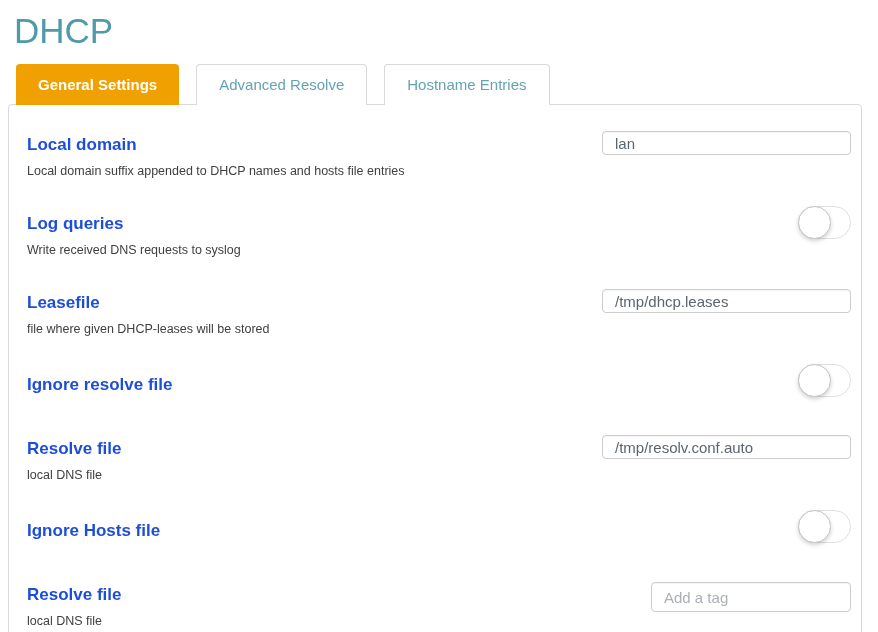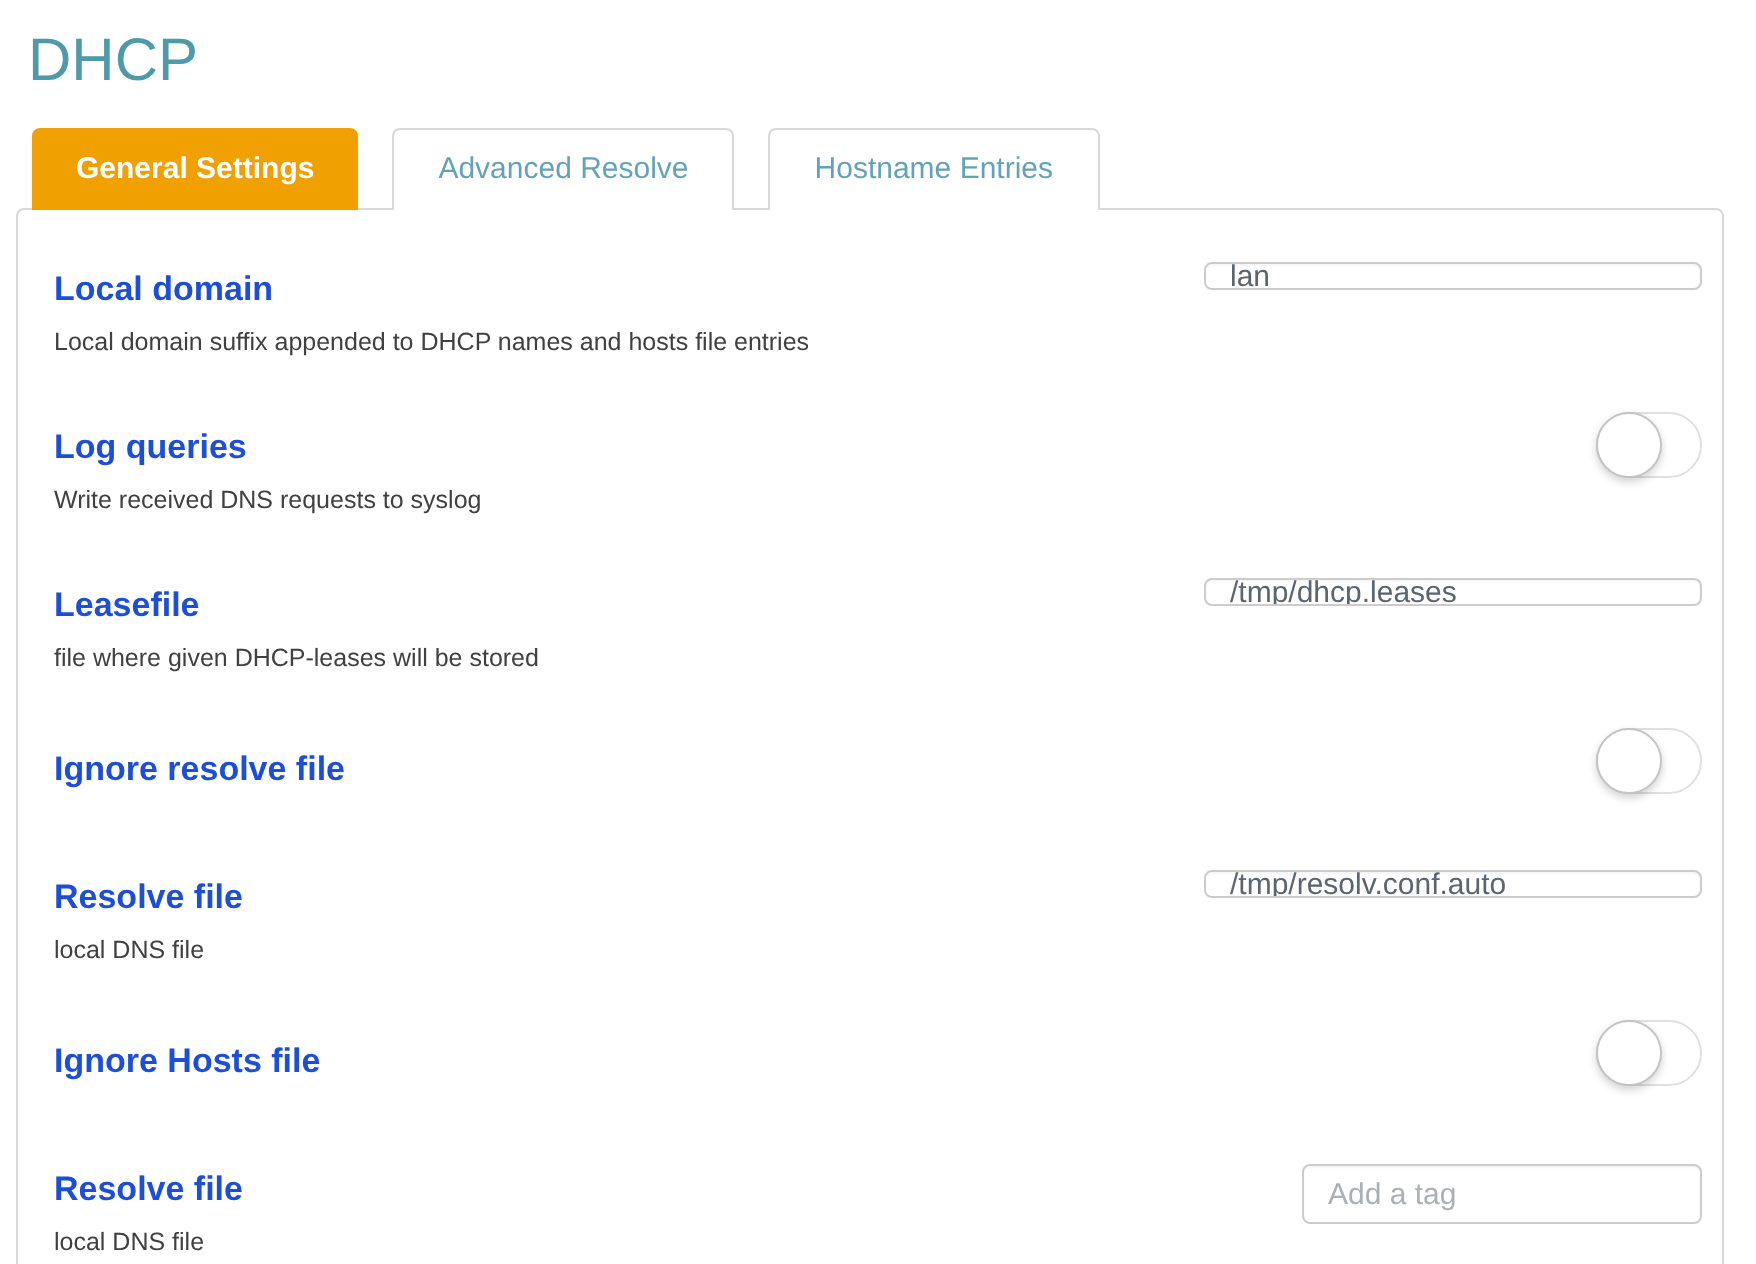--- a/index.html
+++ b/index.html
@@ -6,21 +6,21 @@
   html, body {
     margin: 0; padding: 0;
     width: 878px; height: 632px;
     overflow: hidden;
     background: #ffffff;
     font-family: "Liberation Sans", sans-serif;
   }
   .page-title {
     margin: 0;
     padding: 14px 0 0 14px;
-    font-size: 30px;
+    font-size: 35px;
     line-height: 34px;
     font-weight: 400;
     color: #4f9aa8;
   }
   .tabs {
     display: flex;
     align-items: flex-end;
     gap: 17px;
     padding-left: 16px;
     margin-top: 16px;
@@ -79,21 +79,21 @@
     color: #404040;
   }
   .row-control {
     width: 249px;
     flex: 0 0 249px;
     display: flex;
     justify-content: flex-end;
   }
   .text-input {
     width: 249px;
-    height: 14px;
+    height: 24px;
     padding: 0 12px;
     border: 1px solid #cccccc;
     border-radius: 4px;
     background: #ffffff;
     font-family: "Liberation Sans", sans-serif;
     font-size: 15px;
     color: #5b6570;
     box-shadow: inset 0 1px 1px rgba(0,0,0,0.04);
     outline: none;
   }

